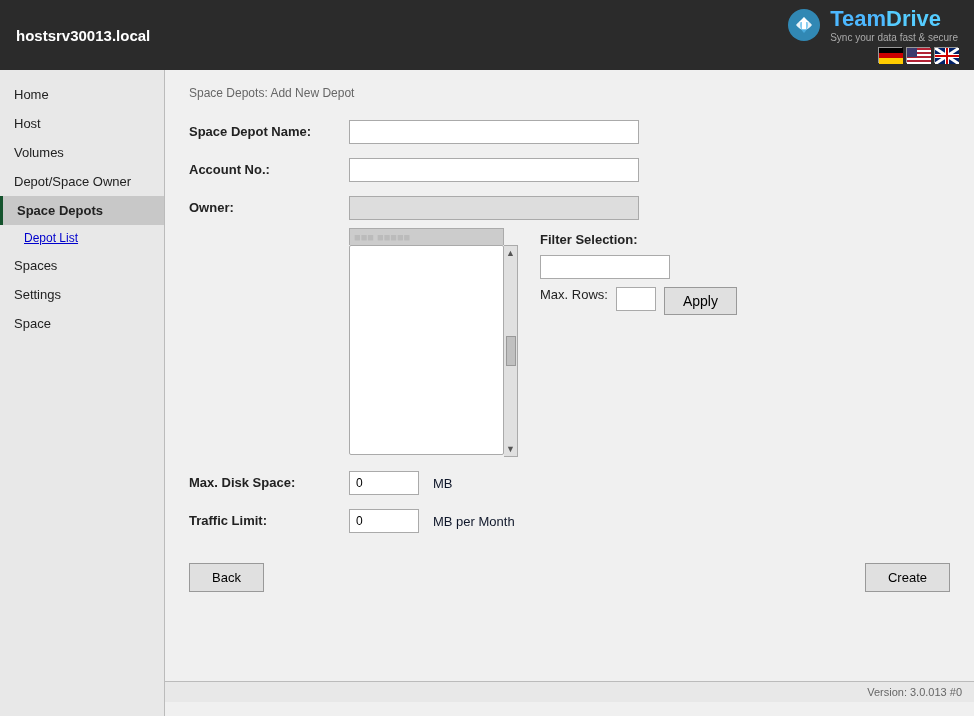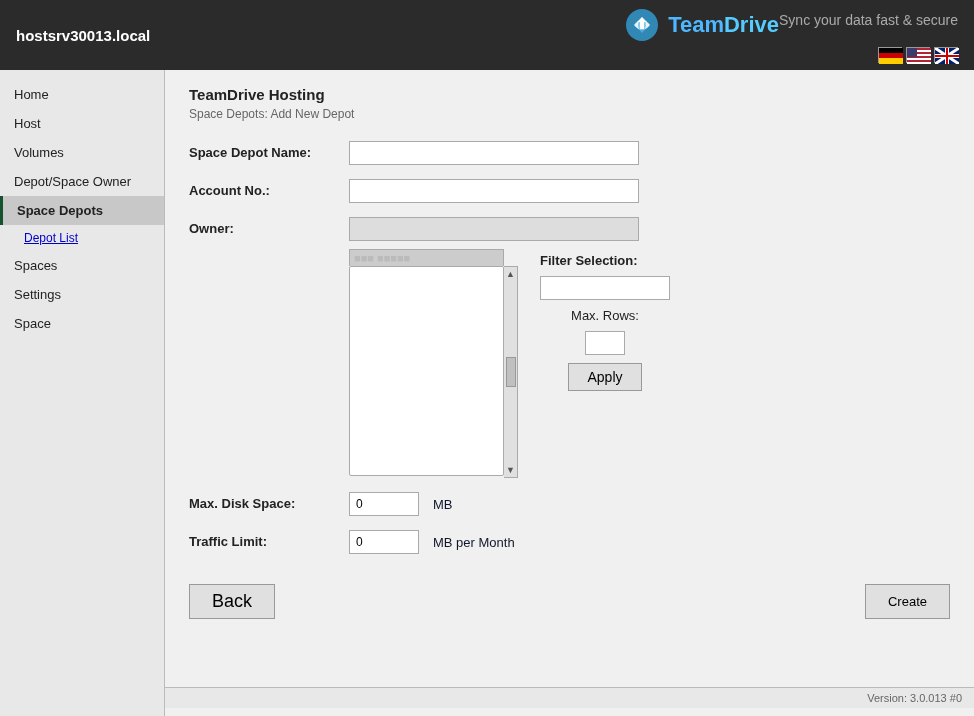--- a/index.html
+++ b/index.html
@@ -31,33 +31,33 @@
       flex-direction: column;
       align-items: flex-end;
       gap: 4px;
     }
     .logo-icon {
       width: 40px;
       height: 36px;
     }
     .logo-text {
       display: flex;
-      flex-direction: row;
+      flex-direction: column;
       line-height: 1.1;
       justify-content: space-between;
     }
     .logo-title {
       color: #ffffff;
       font-size: 22px;
       font-weight: bold;
     }
     .logo-title span { color: #4db8ff; }
     .logo-subtitle {
       color: #aaaaaa;
-      font-size: 14px;
+      font-size: 10px;
     }
     .flags {
       display: flex;
       gap: 4px;
     }
 
     
     .main-layout {
       display: flex;
       height: calc(716px - 70px);
@@ -177,23 +177,22 @@
     .filter-input {
       width: 130px;
       height: 24px;
       border: 1px solid #aaaaaa;
       background: #ffffff;
       padding: 2px 6px;
       font-size: 12px;
     }
     .filter-row {
       display: flex;
-      align-items: center;
+      align-items: flex-start;
       gap: 8px;
-      flex-direction: column;
     }
     .filter-row-label {
       font-size: 13px;
       color: #222;
     }
     .max-rows-input {
       width: 40px;
       height: 24px;
       border: 1px solid #aaaaaa;
       background: #ffffff;
@@ -228,35 +227,35 @@
     .bottom-buttons {
       display: flex;
       justify-content: space-between;
       margin-top: 30px;
       padding: 0 0 10px 0;
     }
     .back-btn {
       background: #e0e0e0;
       border: 1px solid #999999;
       padding: 6px 22px;
-      font-size: 18px;
+      font-size: 13px;
       cursor: pointer;
     }
     .create-btn {
       background: #e0e0e0;
       border: 1px solid #999999;
       padding: 6px 22px;
       font-size: 13px;
       cursor: pointer;
     }
 
     
     .footer {
       position: fixed;
-      bottom: 8px;
+      bottom: 14px;
       right: 0;
       width: calc(974px - 165px);
       background: #e8e8e8;
       border-top: 1px solid #bbbbbb;
       text-align: right;
       padding: 4px 12px;
       font-size: 11px;
       color: #666;
     }
 
@@ -331,21 +330,20 @@
     <div class="sidebar-item">Volumes</div>
     <div class="sidebar-item">Depot/Space Owner</div>
     <div class="sidebar-item active-red">Space Depots</div>
     <div class="sidebar-subitem">Depot List</div>
     <div class="sidebar-item">Spaces</div>
     <div class="sidebar-item">Settings</div>
     <div class="sidebar-item">Space</div>
   </nav>
 
   <main class="content">
-    <div class="page-title">TeamDrive Hosting</div>
     <div class="breadcrumb">Space Depots: Add New Depot</div>
 
     <div>
 
       <div class="form-row">
         <div class="form-label">Space Depot Name:</div>
         <div class="form-field">
           <input type="text" class="form-input" value="" style="">
         </div>
       </div>

